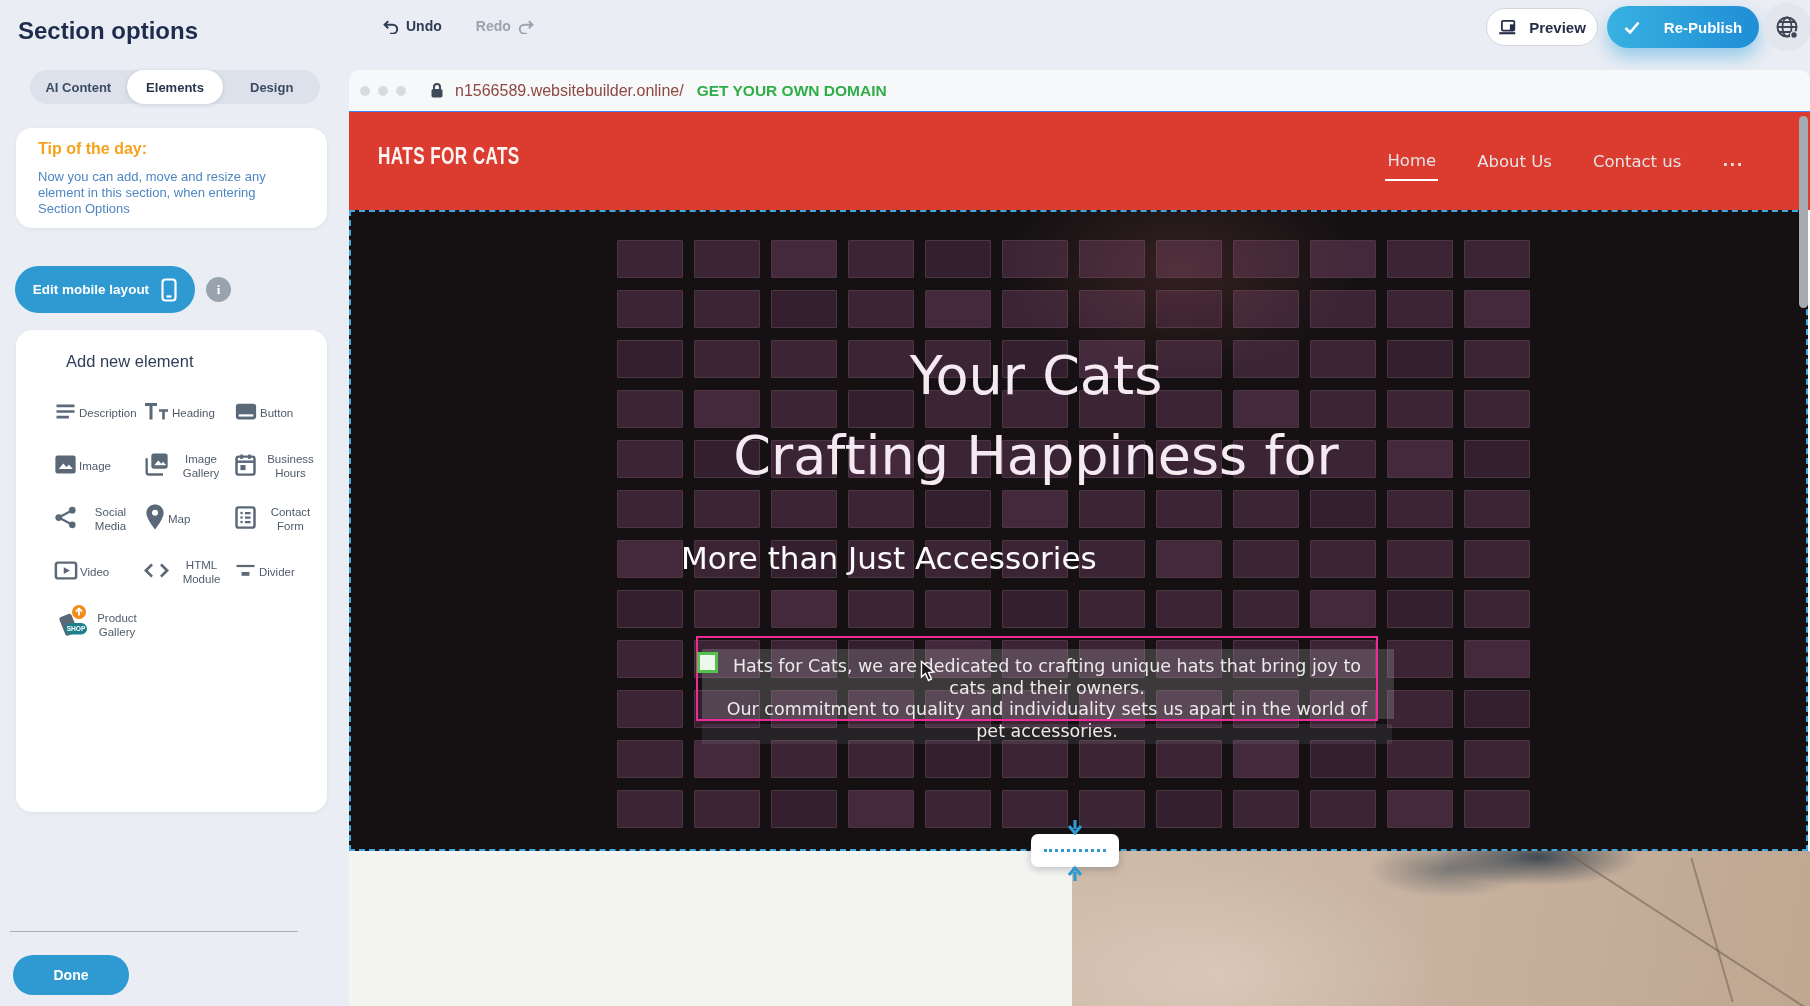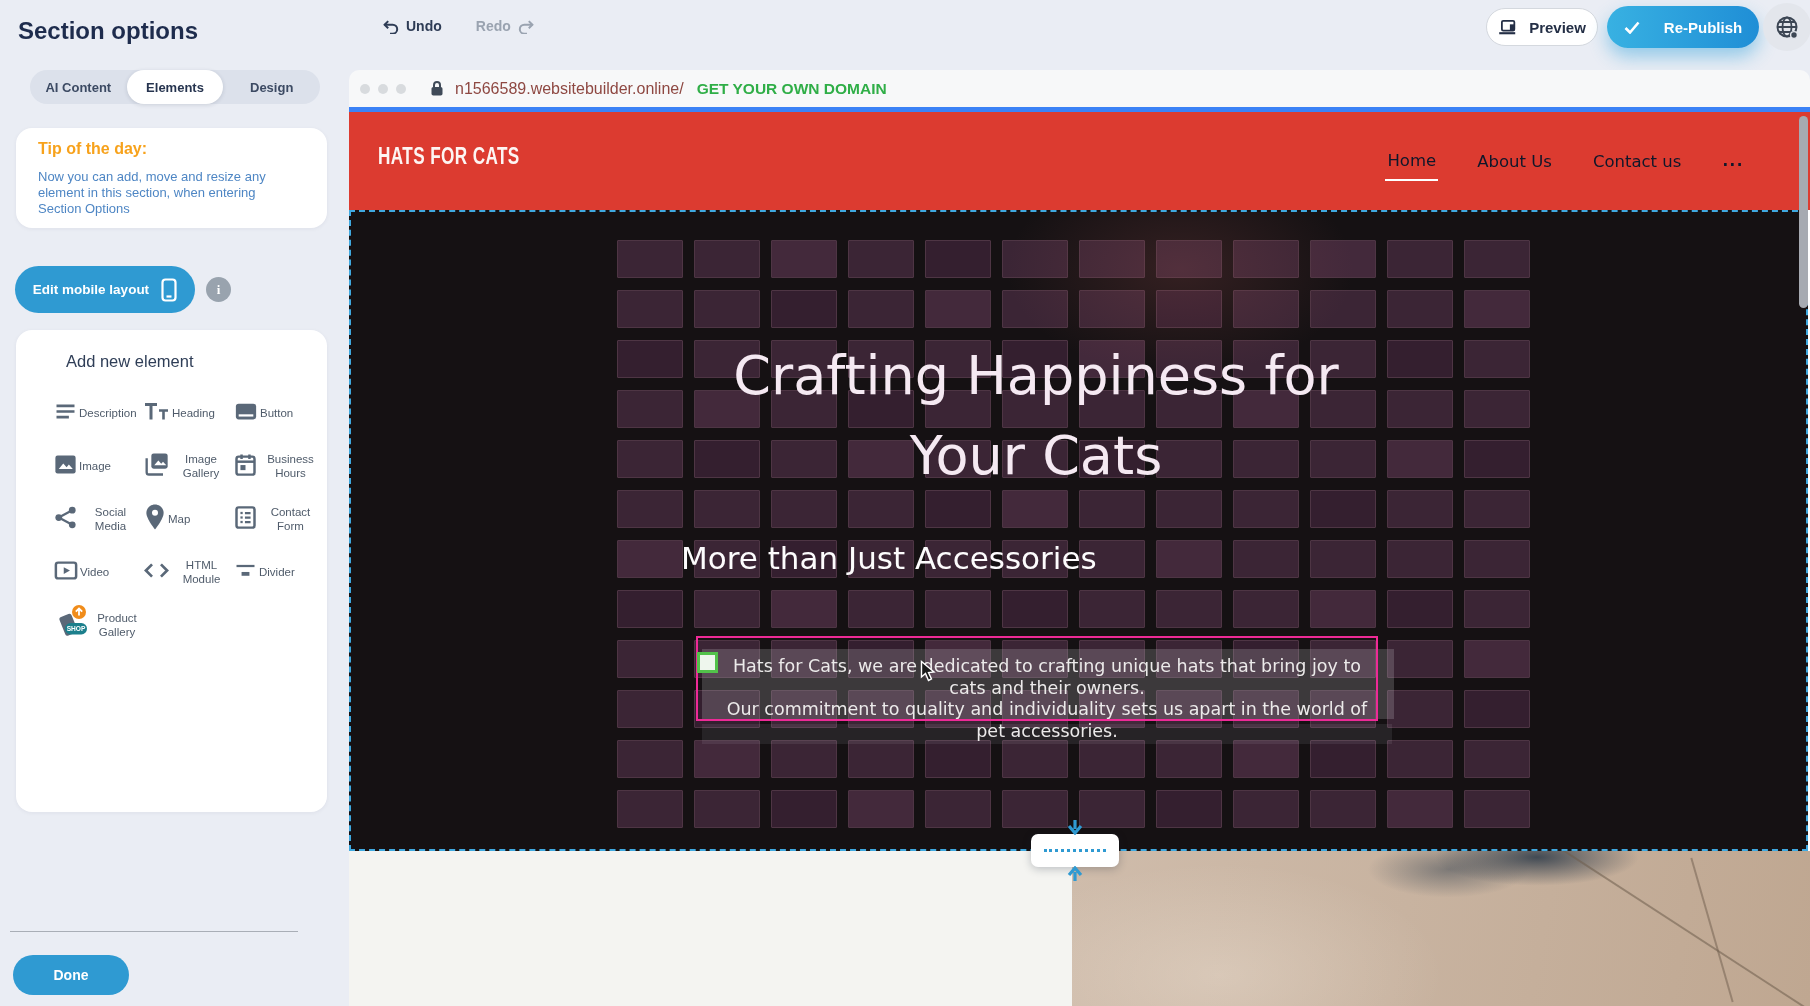--- a/index.html
+++ b/index.html
@@ -28,33 +28,33 @@
   .add-card { position:absolute; left:16px; top:330px; width:311px; height:482px; background:#fff; border-radius:16px; box-shadow:0 1px 4px rgba(30,40,70,.06); padding:22px 36px; }
   .add-title { font-size:16.5px; font-weight:500; color:#2f3e57; margin-left:14px; }
   .el-grid { margin-top:22px; display:grid; grid-template-columns:repeat(3,90px); row-gap:17px; justify-content:space-between; }
   .el-item { display:flex; flex-direction:row; align-items:center; cursor:pointer; }
   .el-icon { height:36px; display:flex; align-items:center; justify-content:center; }
   .el-label { margin-top:5px; font-size:11.5px; color:#4f5b6a; text-align:center; line-height:13.5px; max-width:72px; }
   .sidebar-divider { position:absolute; left:10px; top:931px; width:288px; border:none; border-top:1.5px solid #a9aeb6; }
   .btn-done { position:absolute; left:13px; top:955px; width:116px; height:40px; border:none; border-radius:20px; background:#2f9ad2; color:#fff; font-size:14px; font-weight:bold; cursor:pointer; font-family:inherit; }
 
   
-  .chrome { position:absolute; left:349px; top:70px; width:1461px; height:42px; background:#f7f8f9; border-radius:10px 10px 0 0; border-bottom:5px solid #3b82f6; display:flex; align-items:center; }
+  .chrome { position:absolute; left:349px; top:70px; width:1461px; height:42px; background:#f7f8f9; border-radius:10px 10px 0 0; border-bottom:1px solid #3b82f6; display:flex; align-items:center; }
   .dots { display:flex; gap:8px; margin-left:11px; }
   .dot { width:10px; height:10px; border-radius:50%; background:#d8dbde; }
   .lock { margin-left:24px; display:flex; }
   .url-text { margin-left:11px; font-size:16px; color:#8e4842; }
   .domain-link { margin-left:13px; font-size:15.5px; font-weight:bold; color:#2fae47; text-decoration:none; }
 
   
   .site { position:absolute; left:349px; top:112px; width:1461px; height:894px; background:#fff; overflow:hidden; font-family:"DejaVu Sans",sans-serif; }
   .site-header { position:absolute; left:0; top:0; width:100%; height:98px; background:#dc3b30; }
   .logo { position:absolute; left:29px; top:31px; color:#fdf5f3; font-family:"Liberation Sans",sans-serif; font-size:22px; font-weight:bold; letter-spacing:.5px; transform:scale(.78,1.12); transform-origin:left center; white-space:nowrap; }
   .nav { position:absolute; right:64px; top:0; height:98px; display:flex; align-items:center; gap:37px; }
-  .nav a { color:#0f172a; font-size:16.5px; text-decoration:none; padding:9px 2px; }
+  .nav a { color:#e5e5e5; font-size:16.5px; text-decoration:none; padding:9px 2px; }
   .nav a.active { border-bottom:2.5px solid #fff; }
   .nav a.more { font-weight:bold; letter-spacing:1.5px; font-size:15px; }
 
   .hero { position:absolute; left:0; top:98px; width:1459px; height:641px; background:#151113; border:2px dashed #3fa9e0; overflow:hidden; }
   .tile-grid { position:absolute; left:266px; top:28px; width:914px; display:flex; flex-wrap:wrap; column-gap:11px; row-gap:12px; }
   .tile { width:66px; height:38px; background:#3b2535; border:1px solid #4e3544; border-radius:1px; }
   .tile.lt { background:#43293b; } .tile.dk { background:#341f2f; }
   .hero-glow { position:absolute; inset:0; background:radial-gradient(ellipse 280px 170px at 57% 9%, rgba(165,85,85,.22), transparent 62%); pointer-events:none; }
   .hero-h1 { position:absolute; left:330px; top:124px; width:710px; text-align:center; color:#f5e9f2; font-size:54px; line-height:80px; font-weight:500; cursor:pointer; }
   .hero-sub { position:absolute; left:330px; top:328px; width:710px; text-align:left; color:#fdfcfd; font-size:31px; cursor:pointer; }
@@ -488,22 +488,22 @@
           <div class="tile"></div>
           <div class="tile dk"></div>
           <div class="tile"></div>
           <div class="tile"></div>
           <div class="tile lt"></div>
           <div class="tile"></div>
         </div>
       <div class="hero-glow"></div>
 
       <div class="hero-h1">
+        <div>Your Cats</div>
         <div>Crafting Happiness for</div>
-        <div>Your Cats</div>
       </div>
       <div class="hero-sub">More than Just Accessories</div>
 
       <div class="sel-bg"></div>
       <div class="sel-band"></div>
       <div class="sel-text">
         <div>Hats for Cats, we are dedicated to crafting unique hats that bring joy to cats and their owners.</div>
         <div>Our commitment to quality and individuality sets us apart in the world of pet accessories.</div>
       </div>
       <div class="sel-box"></div>

